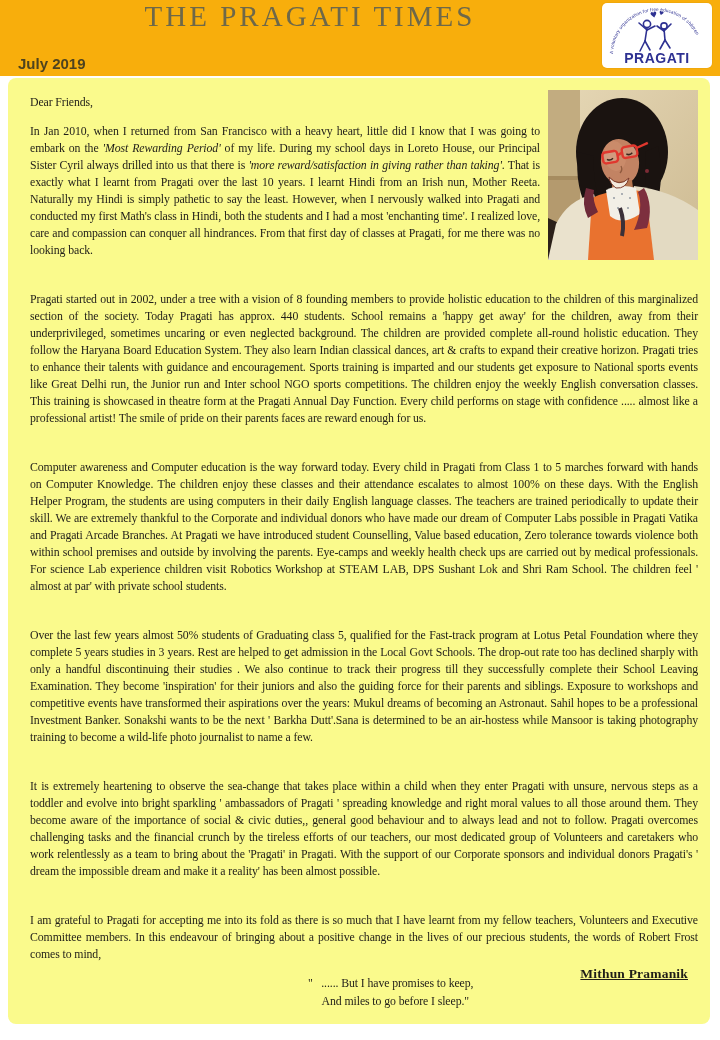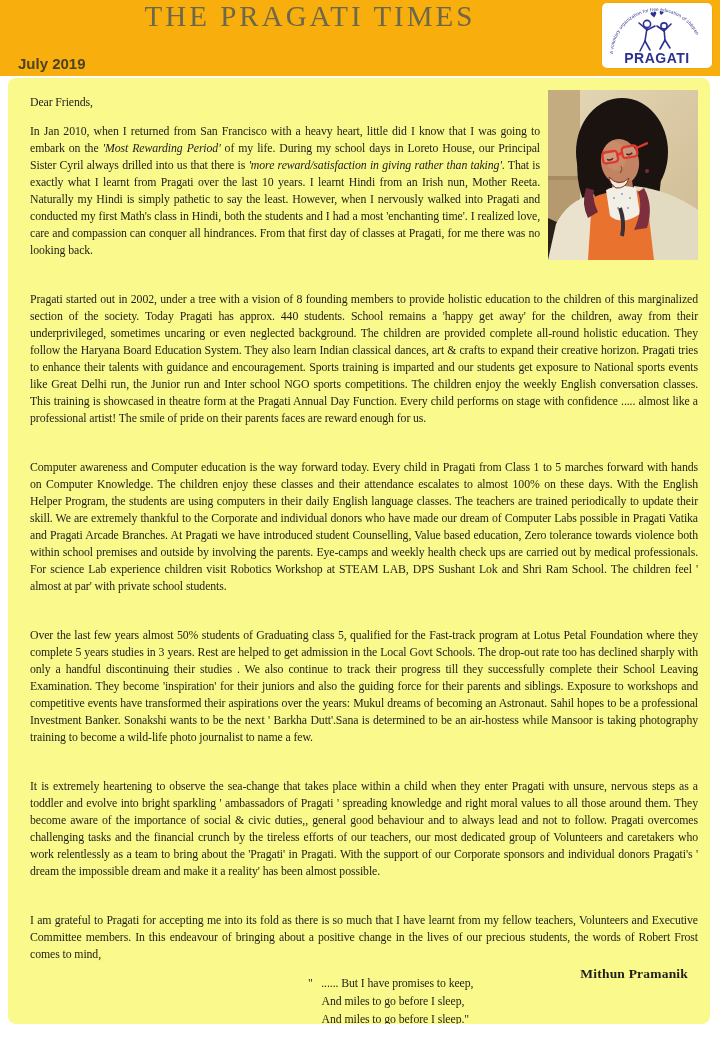--- a/index.html
+++ b/index.html
@@ -61,20 +61,21 @@
   .it{font-style:italic;}
   .quote{
     margin:11px 0 0 286px;
     white-space:pre;
     line-height:18px;
   }
   .signature{
     position:absolute;right:22px;bottom:42px;
     font-weight:700;font-size:13.5px;
     letter-spacing:0.2px;
+    text-decoration:underline;
   }
   
   .logo-box svg{display:block;width:110px;height:65px;}
 </style>
 </head>
 <body>
 
 <div class="masthead">
   <h1>THE PRAGATI TIMES</h1>
   <div class="issue-date">July 2019</div>
@@ -175,16 +176,16 @@
 
   <div id="paragraphs">
       <p class="para"><span>In Jan 2010,  when I returned from San Francisco with a heavy heart, little did I know that I was going to embark on the </span><span class="it">'Most Rewarding Period'</span><span> of my life. During my school days in Loreto House, our Principal Sister Cyril always drilled into us that there is </span><span class="it">'more reward/satisfaction in giving rather than taking'</span><span>. That is exactly what I learnt from Pragati over the last 10 years. I learnt Hindi from an Irish nun, Mother Reeta. Naturally my Hindi is simply pathetic to say the least. However, when I nervously walked into Pragati and conducted my first Math's class in Hindi, both the students and I had a most 'enchanting time'. I realized love, care and compassion can conquer all hindrances. From that first day of classes at Pragati, for me there was no looking back.</span></p>
       <p class="para"><span>Pragati started out in 2002, under a tree with a vision of 8 founding members to provide holistic education to the children of this marginalized section of the society. Today Pragati has  approx. 440 students. School remains a 'happy get away' for the children, away from their underprivileged, sometimes uncaring or even neglected background. The children are provided complete all-round holistic education. They follow the Haryana Board Education System. They also learn Indian classical  dances, art &amp; crafts to expand their creative horizon. Pragati tries to enhance their talents with guidance and encouragement. Sports training is imparted and our students get exposure to National sports events like Great Delhi run, the Junior run and Inter school NGO sports competitions. The children enjoy the weekly English conversation classes. This training is showcased in theatre form at the Pragati Annual Day Function. Every child performs on stage with confidence ..... almost like a professional artist! The smile of pride on their parents faces are reward enough for us.</span></p>
       <p class="para"><span>Computer awareness and Computer education is the way forward today. Every child in Pragati from Class 1 to 5 marches forward with hands on Computer Knowledge. The children enjoy these classes and their attendance escalates to almost 100% on these days. With the English Helper Program, the students are using computers in their daily English language classes. The teachers are trained periodically to update their skill. We are extremely thankful to the Corporate and individual donors who have made our dream of Computer Labs possible in Pragati Vatika and Pragati Arcade Branches. At Pragati we have introduced student Counselling, Value based education, Zero tolerance towards violence both within school premises and outside by involving the parents. Eye-camps and weekly health check ups are carried out by medical professionals. For science Lab experience children visit  Robotics Workshop at STEAM LAB, DPS Sushant Lok and Shri Ram School. The children feel ' almost at par' with private school students.</span></p>
       <p class="para"><span>Over the last few years almost 50% students of Graduating class 5, qualified for the Fast-track program at Lotus Petal Foundation where they complete 5 years studies in 3 years. Rest are helped to get admission in the Local Govt Schools. The drop-out rate too has declined sharply with only a handful discontinuing their studies . We also continue to track their progress till they successfully complete their School Leaving Examination. They become 'inspiration' for their juniors and also the guiding force for their parents and siblings. Exposure to workshops and competitive events  have transformed their aspirations over the years: Mukul dreams of becoming an Astronaut. Sahil hopes to be a professional Investment Banker. Sonakshi wants to be the next ' Barkha Dutt'.Sana is determined to be an air-hostess while Mansoor is taking photography training to become a wild-life photo journalist to name a few.</span></p>
       <p class="para"><span>It is extremely heartening to observe the sea-change that takes place within a child when they enter Pragati with unsure, nervous steps as a toddler and evolve into bright sparkling ' ambassadors of Pragati ' spreading knowledge and right moral values to all those around them. They become aware of the importance of social &amp; civic duties,, general good behaviour and to always lead and not to follow. Pragati overcomes challenging tasks and the financial crunch by the tireless efforts of our teachers, our most dedicated group of Volunteers and caretakers who work relentlessly as a team to bring about the 'Pragati' in Pragati. With the support of our Corporate sponsors and individual donors Pragati's  ' dream the impossible dream and make it a reality' has been almost possible.</span></p>
       <p class="para"><span>I am grateful to Pragati for accepting me into its fold as there is so much that I have learnt from my fellow teachers, Volunteers and Executive Committee members. In this endeavour of bringing about a positive change in the lives of our precious students, the words of Robert Frost comes to mind,</span></p>
     </div>
 
-  <div class="quote" id="quote"><div class="quote-line">"   ...... But I have promises to keep,</div><div class="quote-line">     And miles to go before I sleep,</div><div class="quote-line">     And miles to go before I sleep."</div></div>
+  <div class="quote" id="quote"><div class="quote-line">"   ...... But I have promises to keep,</div><div class="quote-line">     And miles to go before I sleep."</div></div>
 
   <div class="signature">Mithun Pramanik</div>
 </div>
 
 </body></html>

